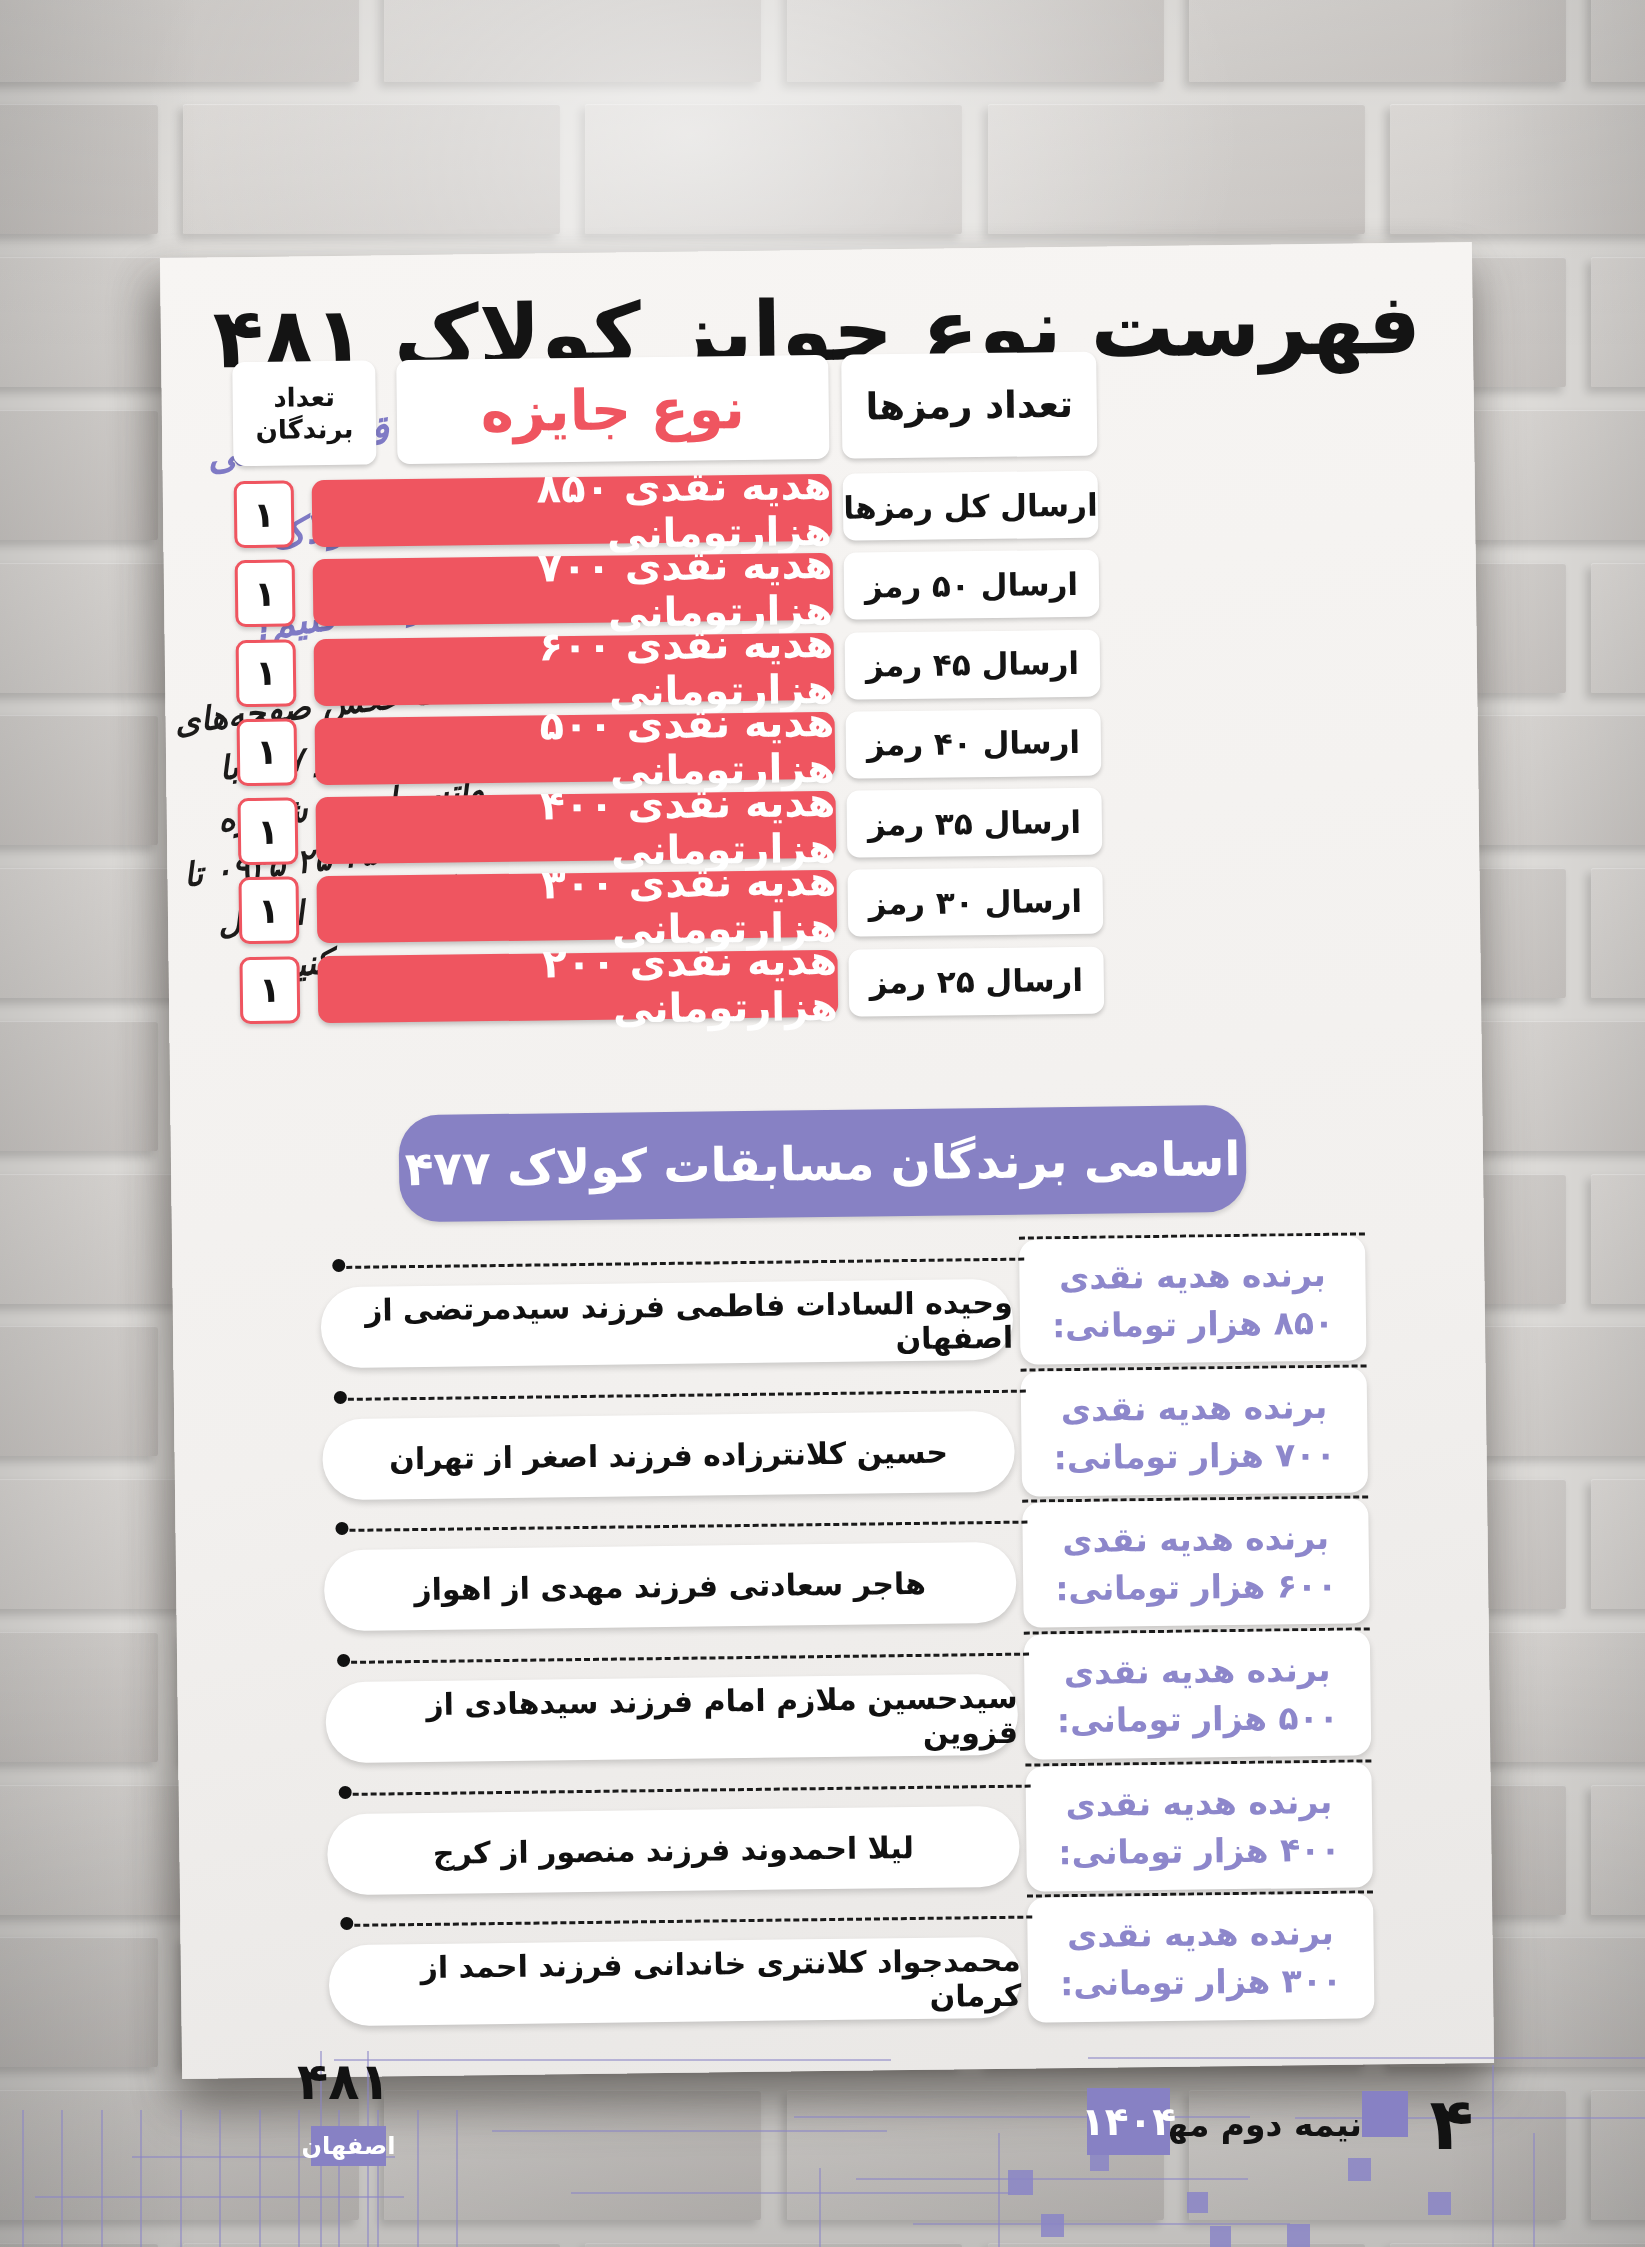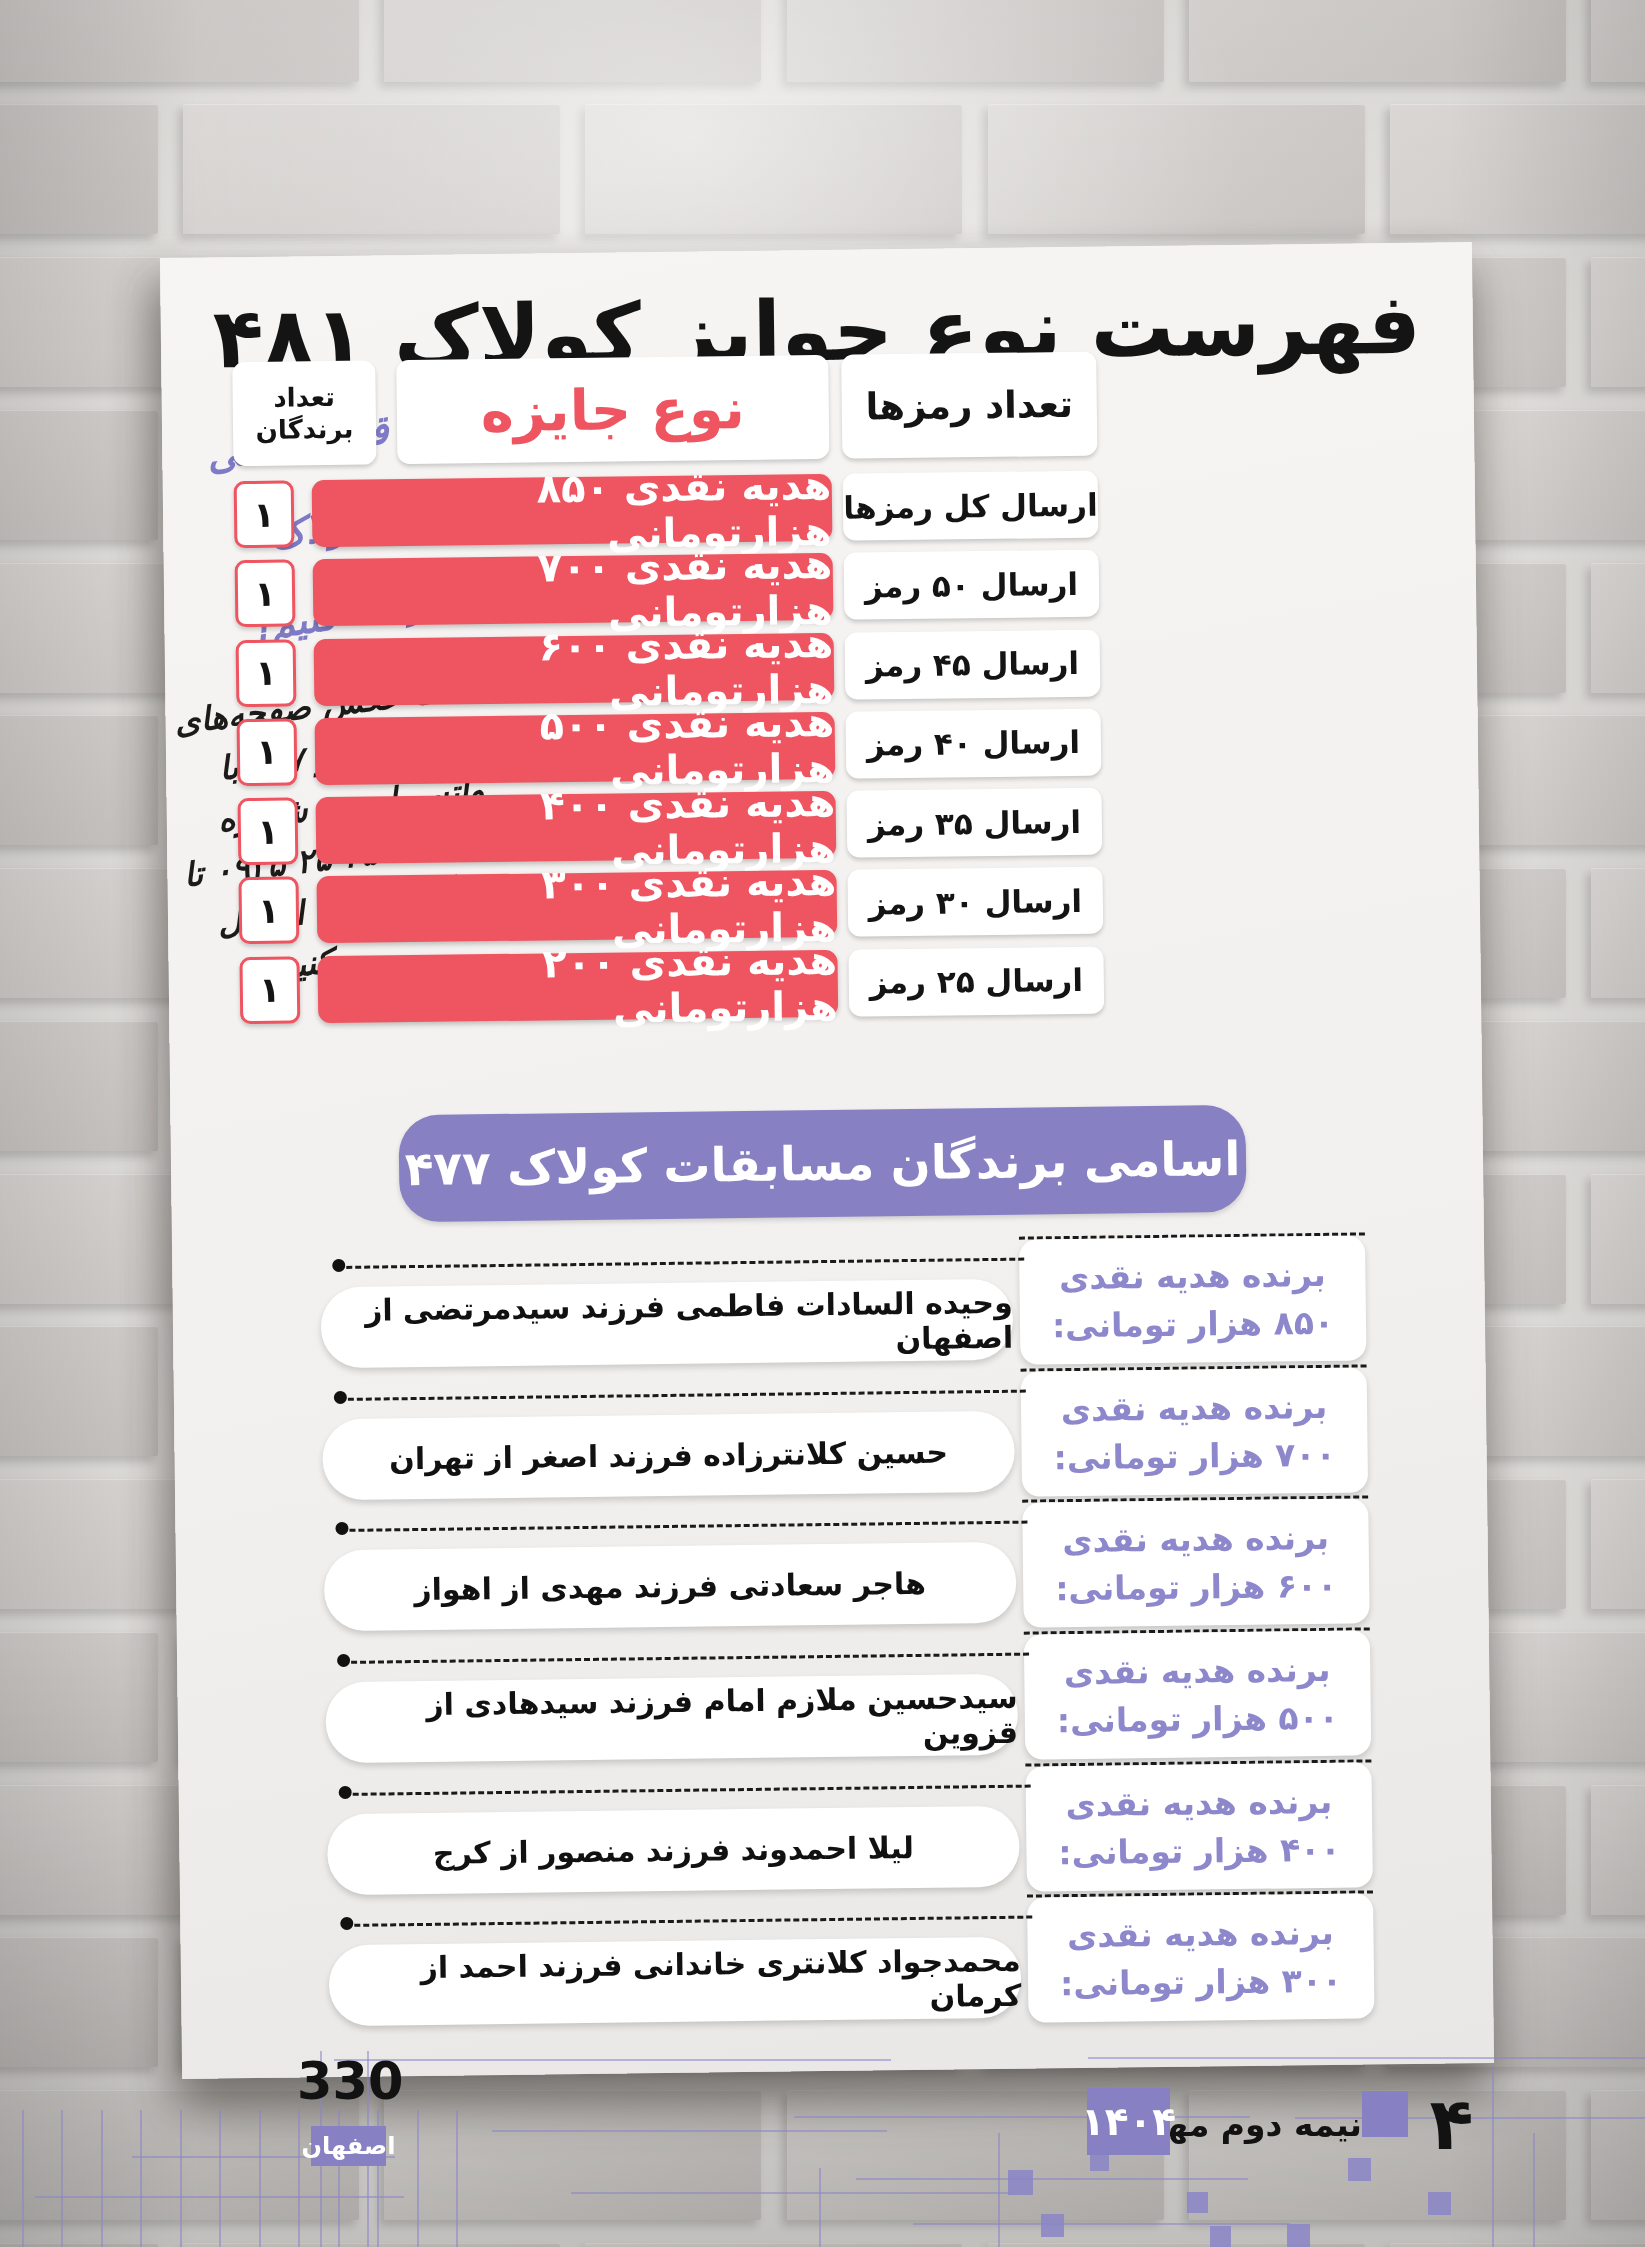--- a/index.html
+++ b/index.html
@@ -353,15 +353,15 @@
     <div class="dsq" style="left: 1187px; top: 2192px; width: 21px; height: 21px;"></div>
     <div class="dsq" style="left: 1041px; top: 2214px; width: 23px; height: 23px;"></div>
     <div class="dsq" style="left: 1008px; top: 2170px; width: 24.6px; height: 24.6px;"></div>
     <div class="dsq" style="left: 1090px; top: 2152px; width: 19.3px; height: 19.3px;"></div>
   </div>
 
 <div class="footer-el" id="page-number">۴</div>
 <div class="footer-el" id="footer-square"></div>
 <div class="footer-el" id="issue-date">نیمه دوم مهــر</div>
 <div class="footer-el" id="issue-year">۱۴۰۴</div>
-<div class="footer-el" id="issue-number">330</div>
+<div class="footer-el" id="issue-number">۴۸۱</div>
 <div class="footer-el" id="issue-label">اصفهان</div>
 
 
 </body></html>

